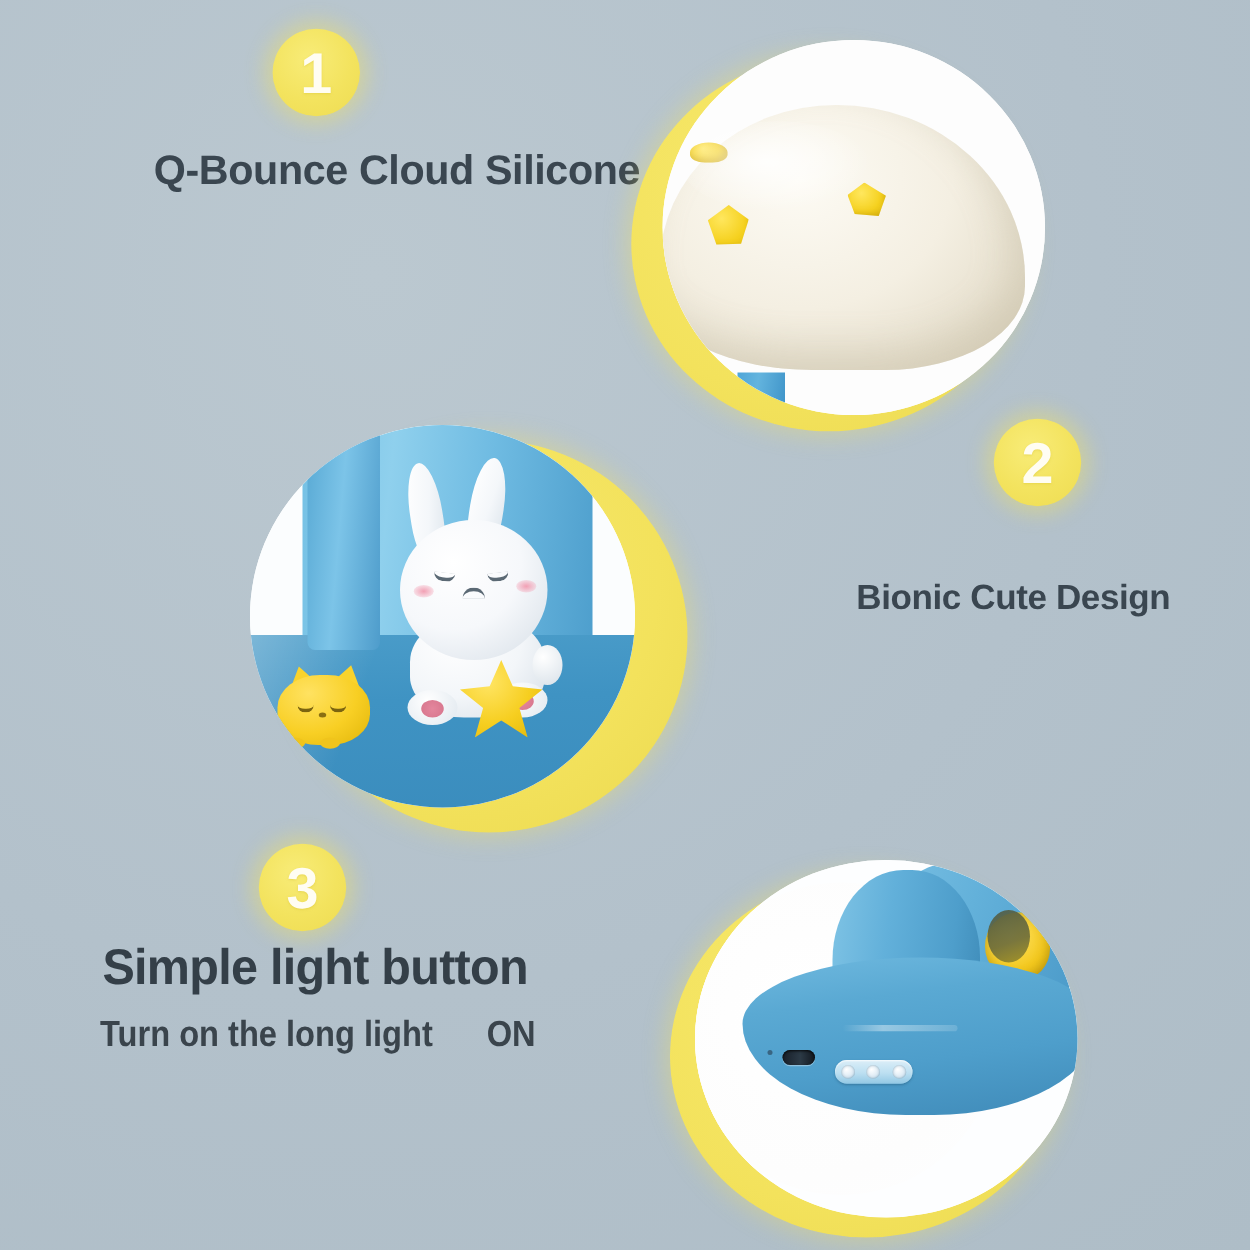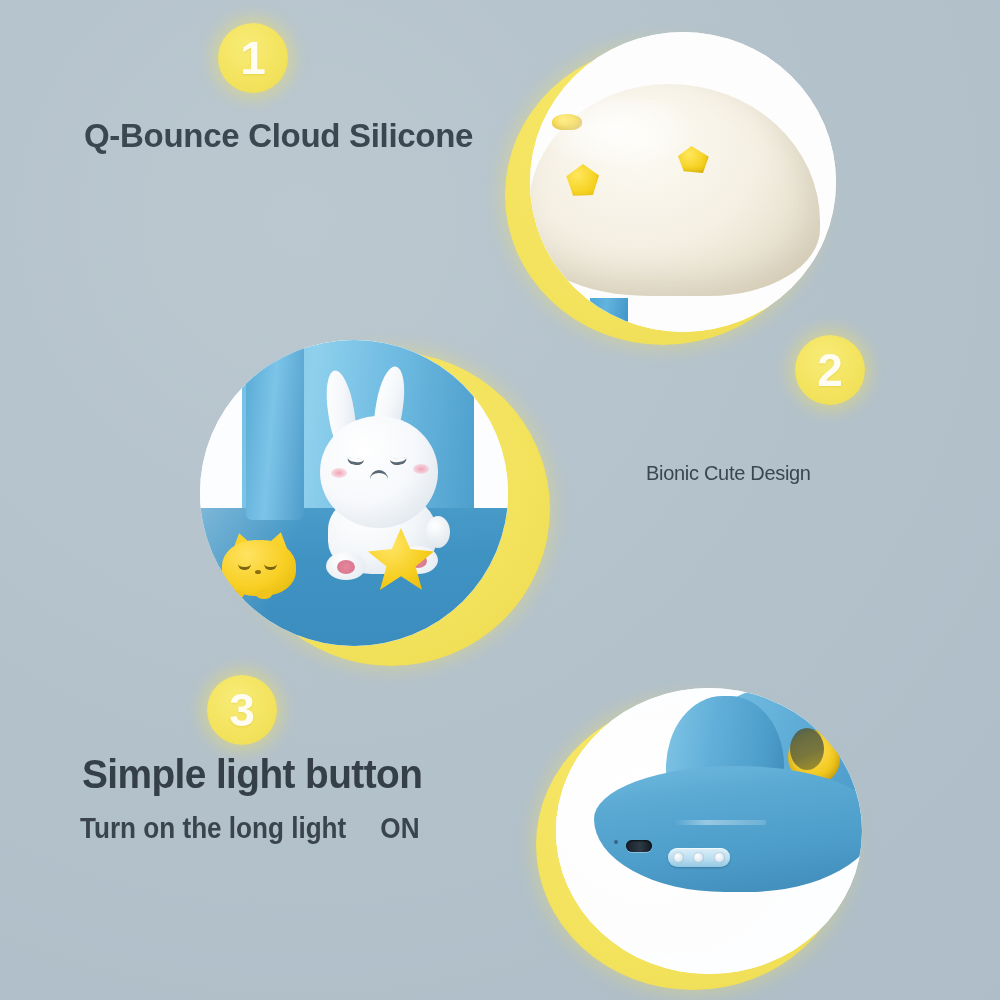--- a/index.html
+++ b/index.html
@@ -45,23 +45,24 @@
   .badge-3 { left: 207px; top: 675px; }
 
   
   .feature-title {
     position: absolute;
     color: #3a4650;
     font-size: 33px;
     font-weight: 600;
     letter-spacing: -0.3px;
     white-space: nowrap;
+    margin-left: 39px;
   }
   .title-1 { left: 84px; top: 117px; }
-  .title-2 { left: 646px; top: 462px; font-size: 20px; font-weight: 400; }
+  .title-2 { left: 646px; top: 462px; font-size: 28px; font-weight: 700; }
 
   .title-3 {
     position: absolute;
     left: 82px;
     top: 752px;
     color: #343f48;
     font-size: 40px;
     font-weight: 700;
     letter-spacing: -0.6px;
     white-space: nowrap;
@@ -73,20 +74,21 @@
   
   .spec-list {
     position: absolute;
     left: 80px;
     top: 812px;
     width: 348px;
   }
   .spec-row {
     display: flex;
     align-items: baseline;
+    justify-content: space-between;
     height: 42px;
   }
   .spec-row .spec-label,
   .spec-row .spec-value {
     color: #3a444c;
     font-weight: 700;
     white-space: nowrap;
     transform: scaleX(0.9);
     transform-origin: left center;
   }

